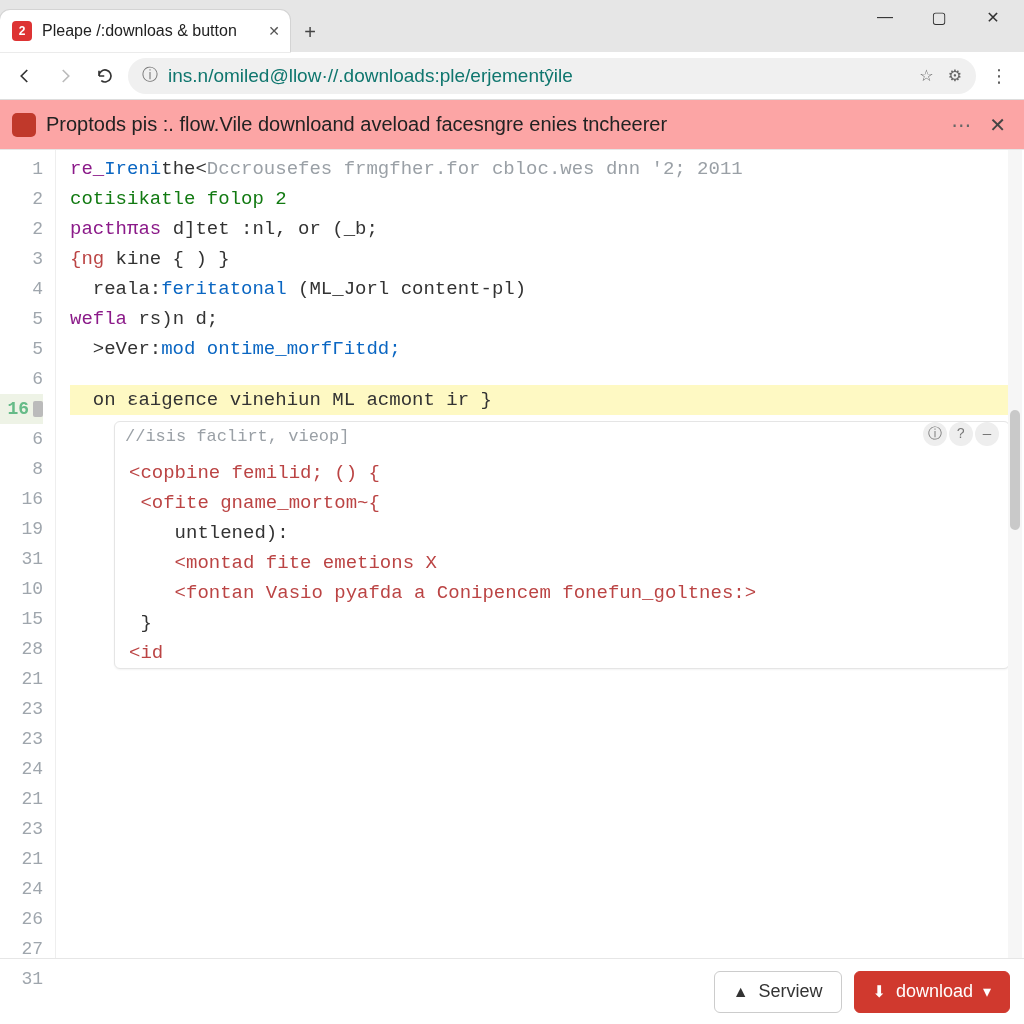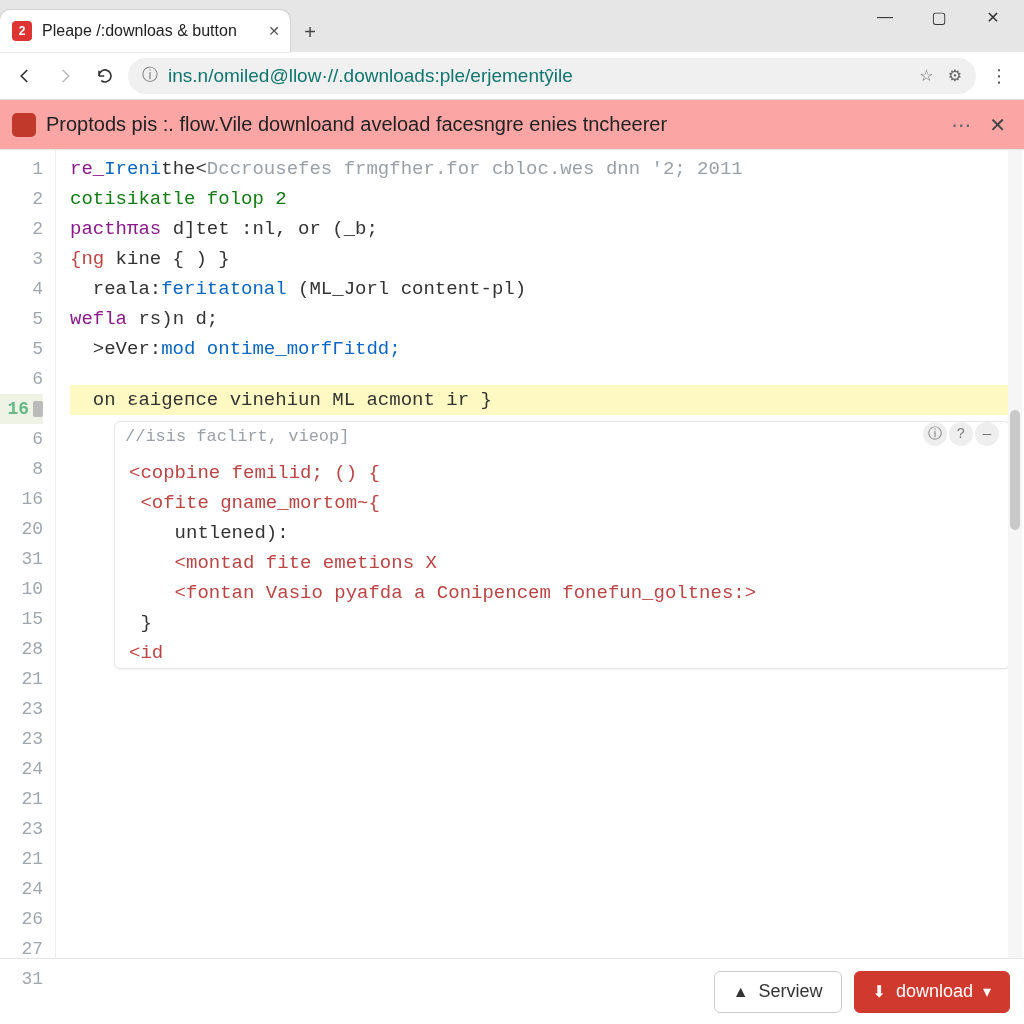--- a/index.html
+++ b/index.html
@@ -116,21 +116,21 @@
     <div class="ln">2</div>
     <div class="ln">3</div>
     <div class="ln">4</div>
     <div class="ln">5</div>
     <div class="ln">5</div>
     <div class="ln">6</div>
     <div class="ln current"><span>16</span><span class="handle"></span></div>
     <div class="ln">6</div>
     <div class="ln">8</div>
     <div class="ln">16</div>
-    <div class="ln">20</div>
+    <div class="ln">19</div>
     <div class="ln">31</div>
     <div class="ln">10</div>
     <div class="ln">15</div>
     <div class="ln">28</div>
     <div class="ln">21</div>
     <div class="ln">23</div>
     <div class="ln">23</div>
     <div class="ln">24</div>
     <div class="ln">21</div>
     <div class="ln">23</div>

